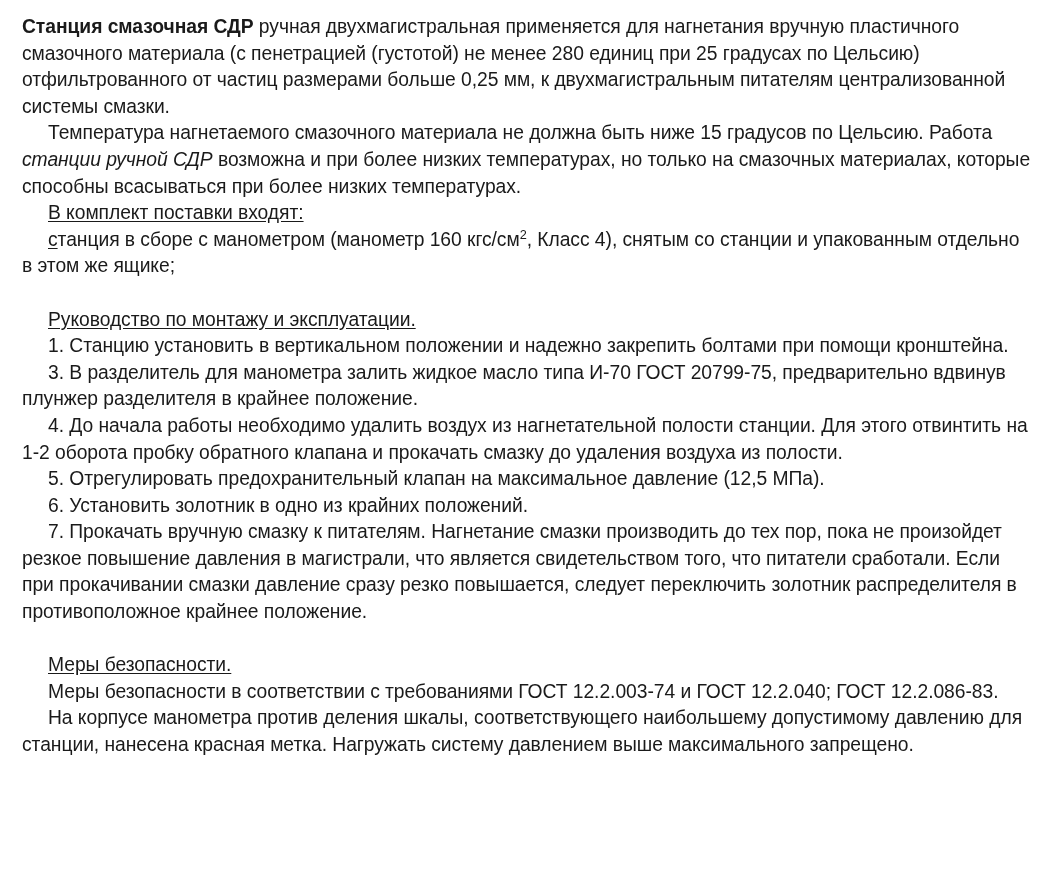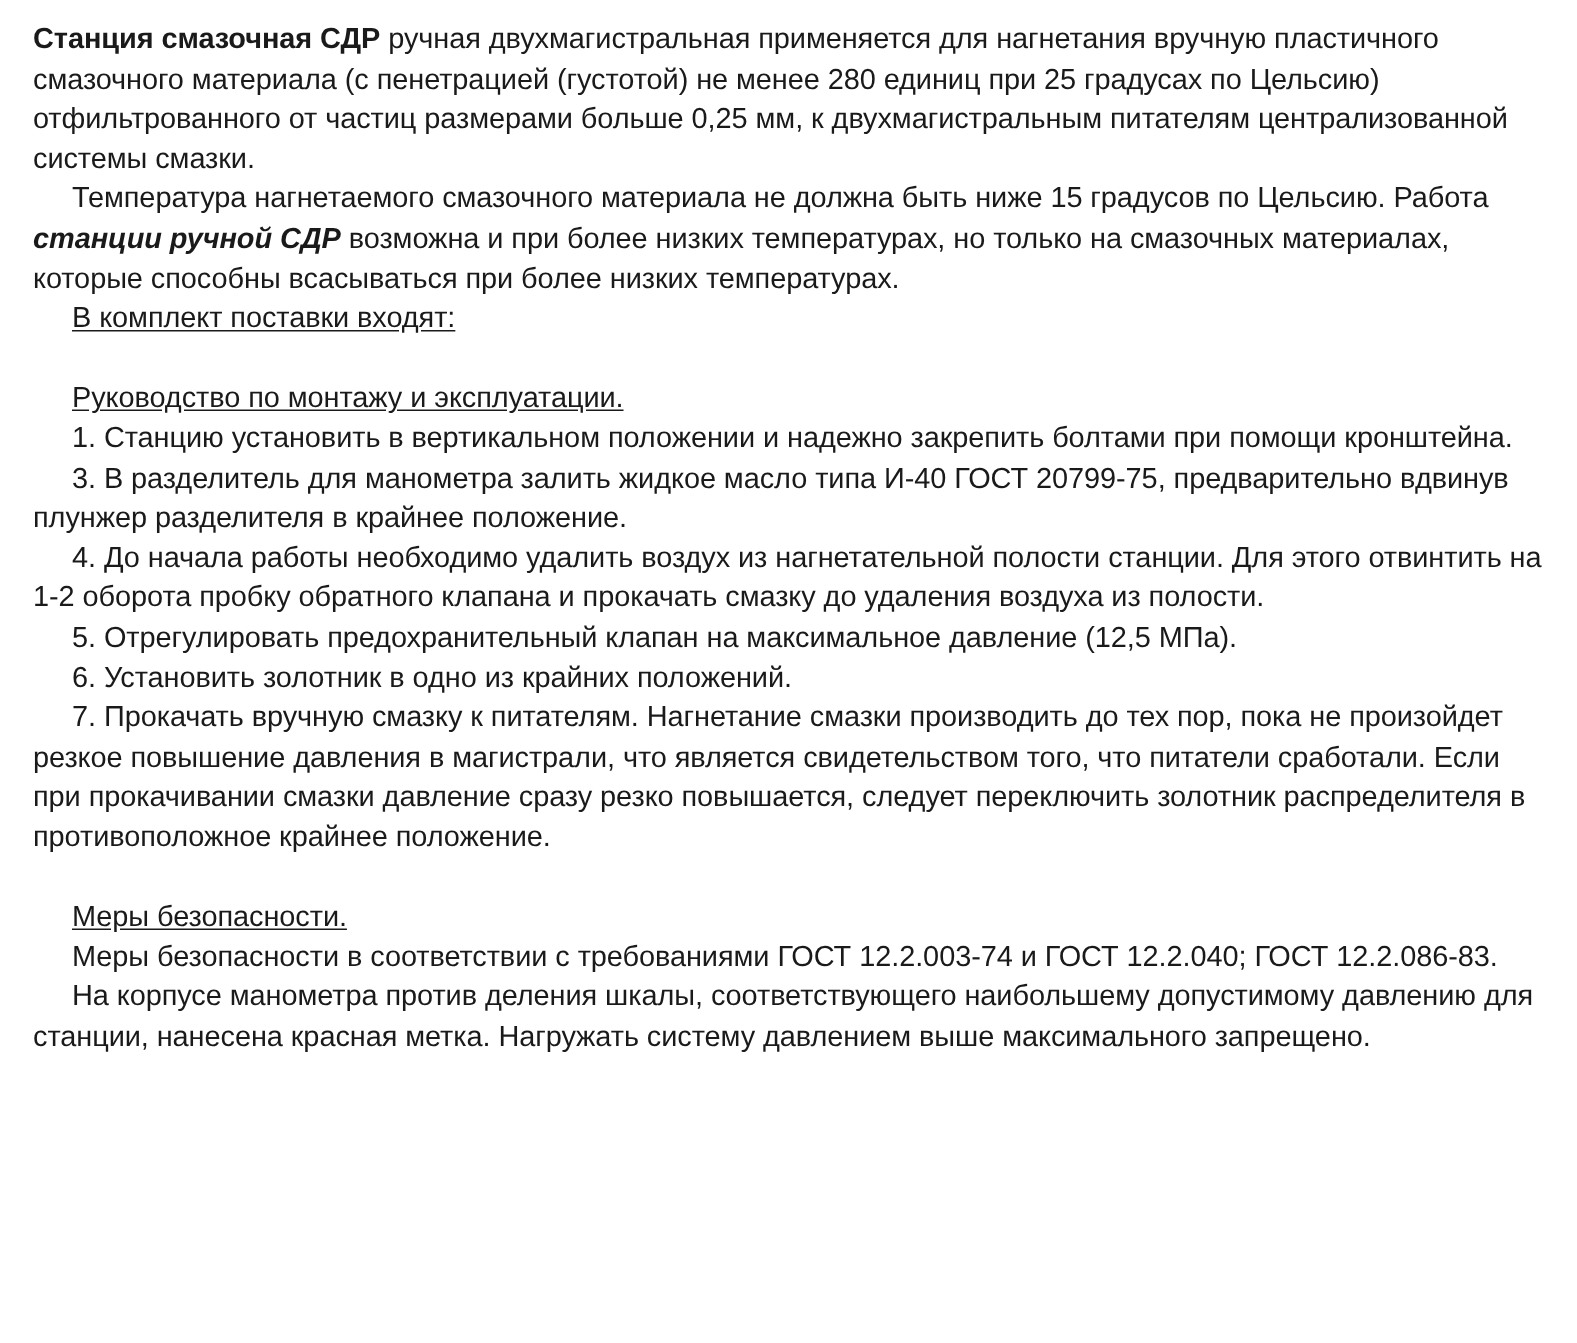--- a/index.html
+++ b/index.html
@@ -40,21 +40,21 @@
     text-indent: 26px;
   }
   p.noindent {
     text-indent: 0;
   }
   
   .spacer {
     height: 26.6px;
   }
   .b        { font-weight: bold; text-align: center; }
-  .bi       { font-weight: bold; font-style: italic; }
+  .bi       { font-weight: normal; font-style: italic; }
   .u        { text-decoration: underline; text-underline-offset: 2px; }
   .sup      { font-size: 0.66em; vertical-align: super; line-height: 0; }
   
   p.heading {
     margin: 0;
     text-indent: 26px;
   }
   p.heading > .u {
     text-decoration: underline;
     text-underline-offset: 2px;
@@ -65,28 +65,29 @@
 
 <div class="page">
   <div class="doc">
 
     <p class="para noindent"><span class="b">Станция смазочная СДР</span><span> ручная двухмагистральная применяется для нагнетания вручную пластичного смазочного материала (с пенетрацией (густотой) не менее 280 единиц при 25 градусах по Цельсию) отфильтрованного от частиц размерами больше 0,25 мм, к двухмагистральным питателям централизованной системы смазки.</span></p>
 
     <p class="para indent"><span>Температура нагнетаемого смазочного материала не должна быть ниже 15 градусов по Цельсию. Работа </span><span class="bi">станции ручной СДР</span><span> возможна и при более низких температурах, но только на смазочных материалах, которые способны всасываться при более низких температурах.</span></p>
 
     <p class="heading"><span class="u">В комплект поставки входят:</span></p>
 
+    <p class="para indent"><span class="u">с</span><span>танция в сборе с манометром (манометр 160 кгс/см</span><span class="sup">2</span><span>, Класс 4), снятым со станции и упакованным отдельно в этом же ящике;</span></p>
 
 
     <div class="spacer"></div>
 
     <p class="heading"><span class="u">Руководство по монтажу и эксплуатации.</span></p>
 
     <p class="para indent">1. Станцию установить в вертикальном положении и надежно закрепить болтами при помощи кронштейна.</p>
-    <p class="para indent">3. В разделитель для манометра залить жидкое масло типа И-40 ГОСТ 20799-75, предварительно вдвинув плунжер разделителя в крайнее положение.</p>
+    <p class="para indent">3. В разделитель для манометра залить жидкое масло типа И-70 ГОСТ 20799-75, предварительно вдвинув плунжер разделителя в крайнее положение.</p>
     <p class="para indent">4. До начала работы необходимо удалить воздух из нагнетательной полости станции. Для этого отвинтить на 1-2 оборота пробку обратного клапана и прокачать смазку до удаления воздуха из полости.</p>
     <p class="para indent">5. Отрегулировать предохранительный клапан на максимальное давление (12,5 МПа).</p>
     <p class="para indent">6. Установить золотник в одно из крайних положений.</p>
     <p class="para indent">7. Прокачать вручную смазку к питателям. Нагнетание смазки производить до тех пор, пока не произойдет резкое повышение давления в магистрали, что является свидетельством того, что питатели сработали. Если при прокачивании смазки давление сразу резко повышается, следует переключить золотник распределителя в противоположное крайнее положение.</p>
 
     <div class="spacer"></div>
 
     <p class="heading"><span class="u">Меры безопасности.</span></p>
 
     <p class="para indent">Меры безопасности в соответствии с требованиями ГОСТ 12.2.003-74 и ГОСТ 12.2.040; ГОСТ 12.2.086-83.</p>

